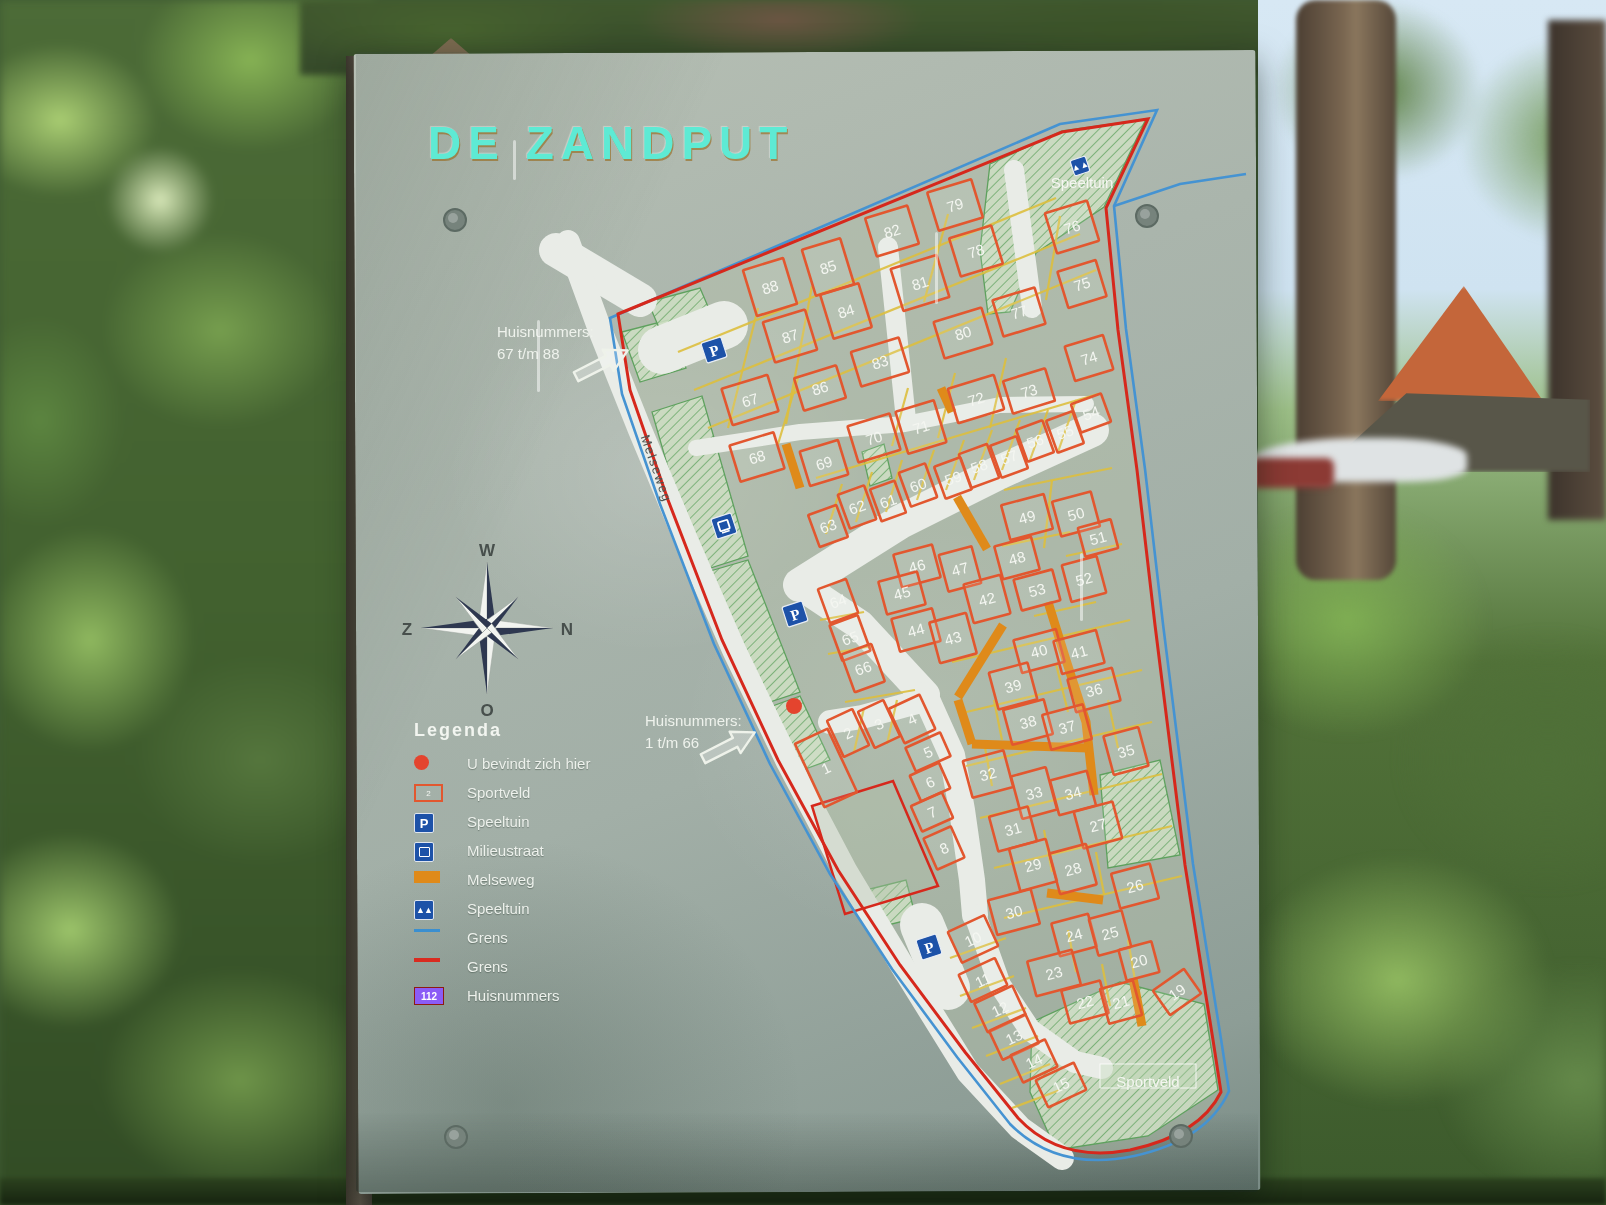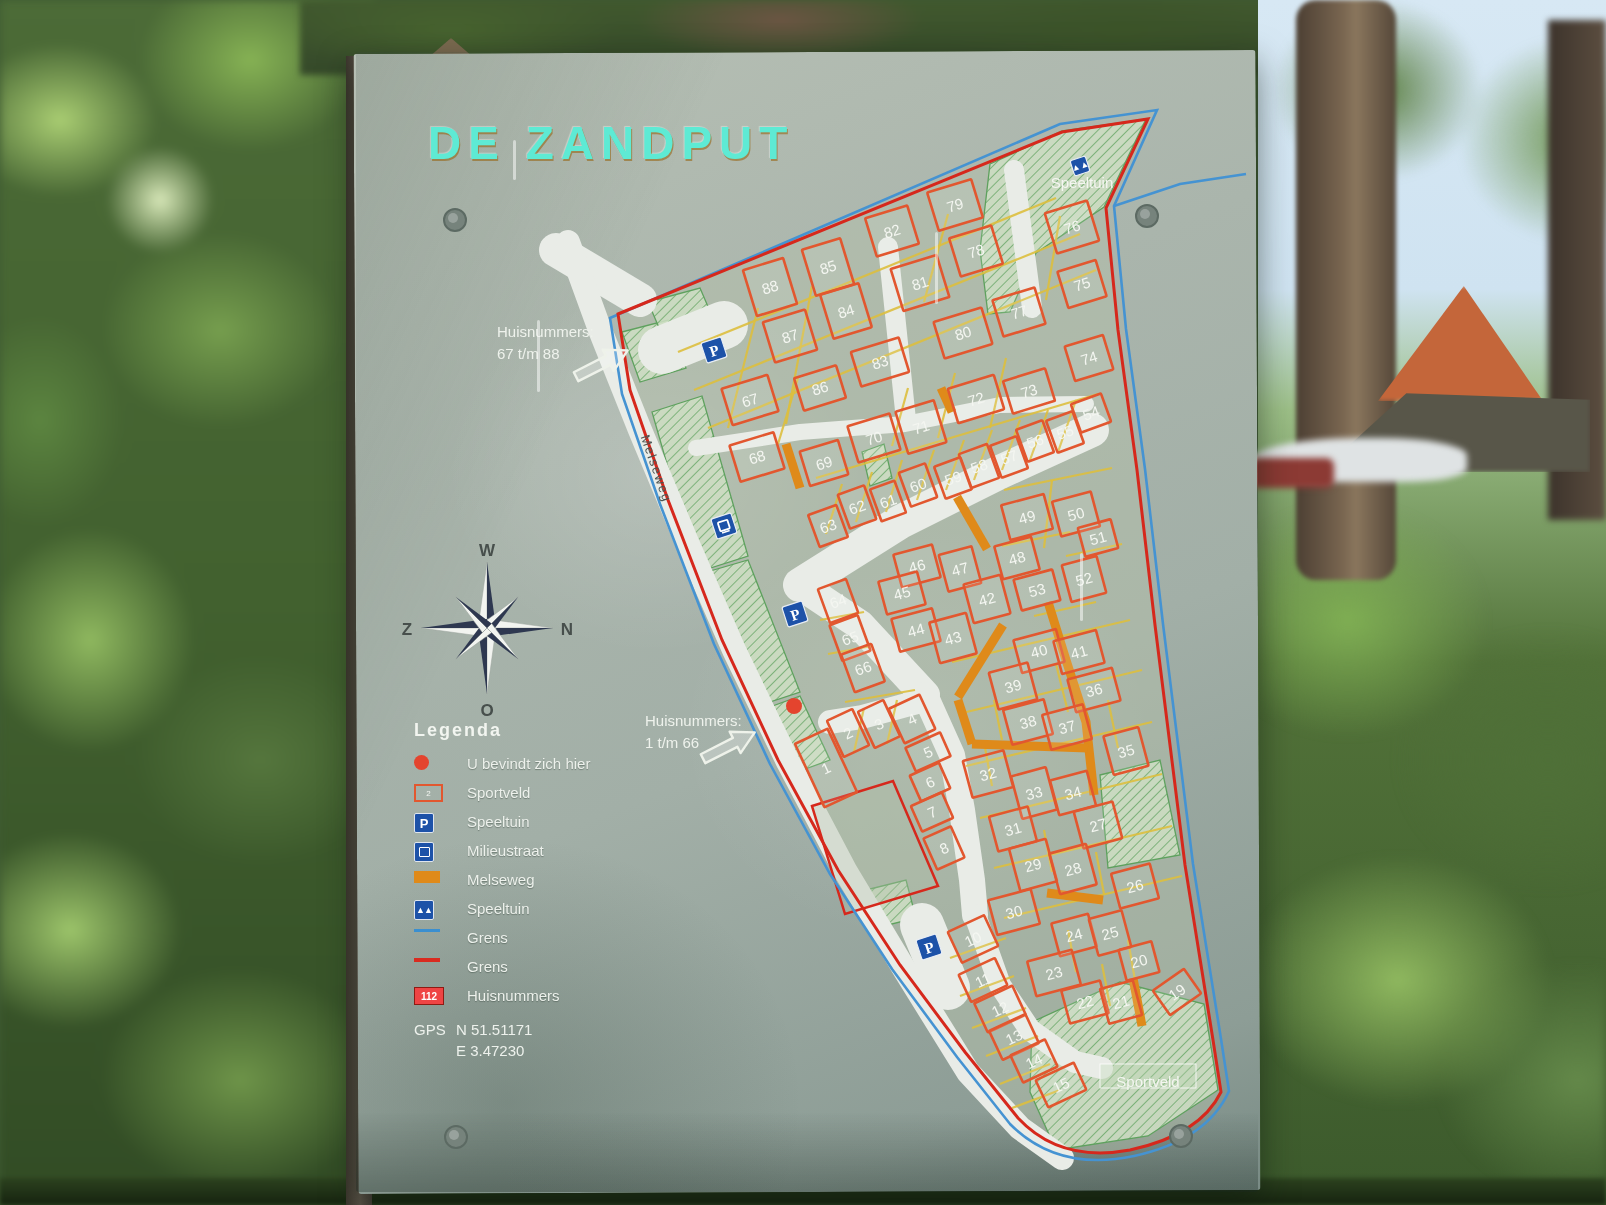--- a/index.html
+++ b/index.html
@@ -75,21 +75,21 @@
   .lico{width:34px;display:flex;justify-content:flex-start;align-items:center;flex:0 0 34px;}
   .llab{font-size:15px;margin-left:8px;text-shadow:0 1px 1px rgba(40,55,45,.4);}
   .ico-dot{width:15px;height:15px;border-radius:50%;background:#e4442e;}
   .ico-beb{width:25px;height:14px;border:2px solid #e2572f;display:flex;align-items:center;justify-content:center;
            font-size:8px;color:#f5f7f2;}
   .ico-blue{width:18px;height:18px;background:#1d52a8;border:1px solid #dfe5ee;border-radius:2px;
            color:#fff;font-weight:bold;font-size:13px;display:flex;align-items:center;justify-content:center;}
   .ico-voet{width:26px;height:12px;background:#df8a1a;}
   .ico-water{width:26px;height:3px;background:#3a8fd0;}
   .ico-grens{width:26px;height:4px;background:#d92b20;}
-  .ico-alarm{width:28px;height:16px;background:#ef4444;border:1px solid #8e1a12;color:#fff;
+  .ico-alarm{width:28px;height:16px;background:#8b5cf6;border:1px solid #8e1a12;color:#fff;
            font-size:10px;font-weight:bold;display:flex;align-items:center;justify-content:center;}
   .mini{display:block;width:9px;height:8px;border:1.5px solid #fff;border-radius:1px;}
   .fig{font-size:9px;line-height:1;color:#fff;letter-spacing:-1px;}
   #gps{display:flex;margin-top:16px;font-size:15px;color:#edf1ec;}
   #gps .g1{width:42px;}
   #gps .g2 div{margin-bottom:4px;}
 </style>
 </head>
 <body>
 
@@ -706,22 +706,15 @@
         </span>
         <span class="llab">Grens</span>
       </div>
       <div class="lrow">
         <span class="lico">
           <span class="ico-alarm">112</span>
         </span>
         <span class="llab">Huisnummers</span>
       </div>
     </div>
-  <div id="gps">
-    <div class="g1">GPS</div>
-    <div class="g2">
-      <div>N 51.51171</div>
-      <div>E  3.47230</div>
-    </div>
-  </div>
 </div>
 
 <div class="abs" id="sign-shade"></div>
 
 </body></html>

